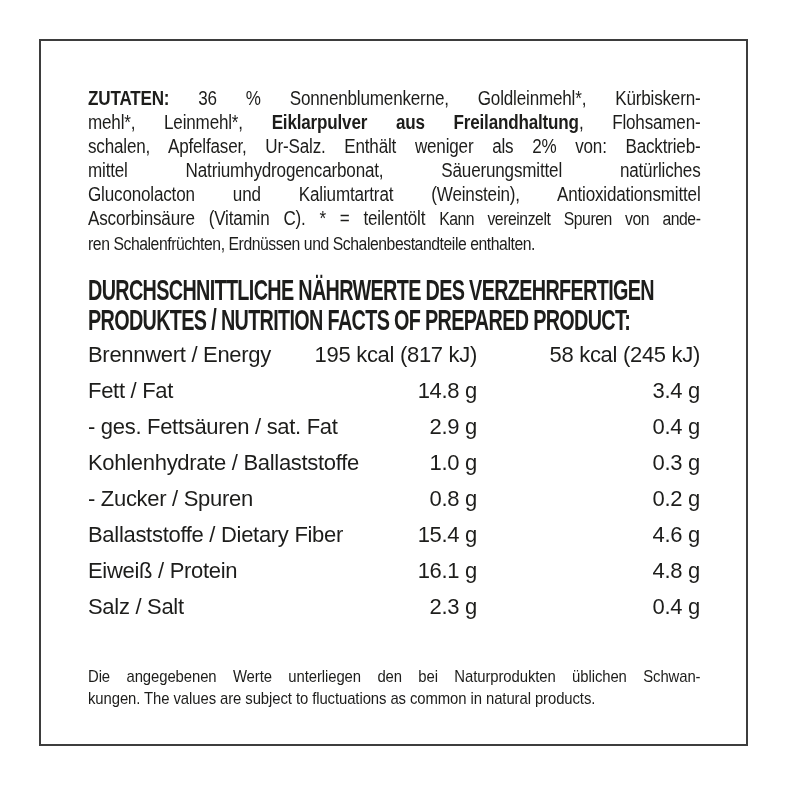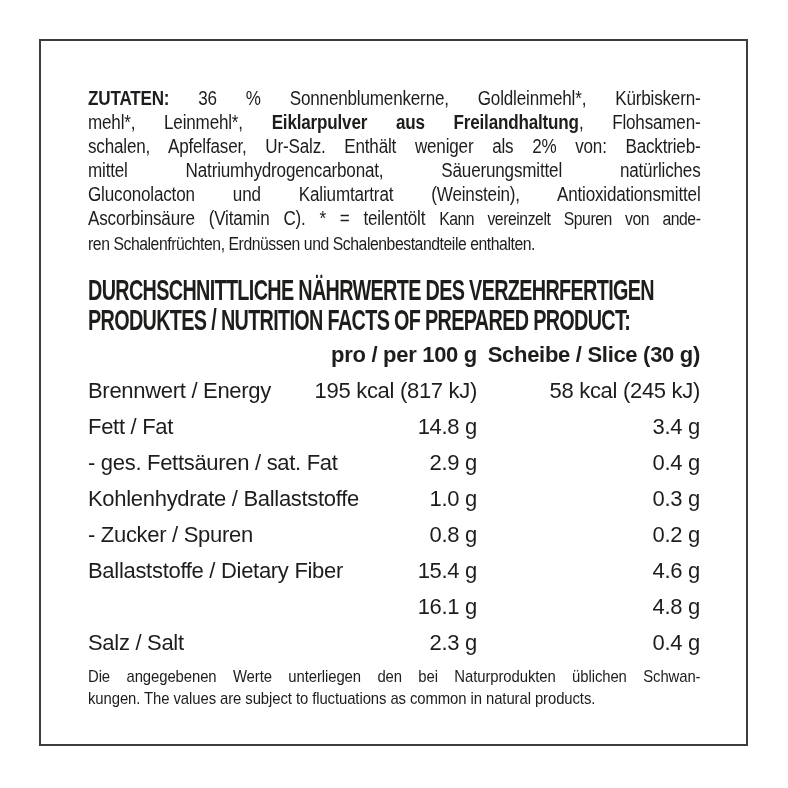--- a/index.html
+++ b/index.html
@@ -79,24 +79,20 @@
           <div class="ing-line j"><span class="seg-r">Ascorbinsäure (Vitamin C). * = teilentölt </span><span class="seg-c">Kann vereinzelt Spuren von ande-</span></div>
           <div class="ing-line"><span class="seg-c">ren Schalenfrüchten, Erdnüssen und Schalenbestandteile enthalten.</span></div>
         </div>
 
       <div id="nf-heading">
         <span class="nf-heading-line">DURCHSCHNITTLICHE NÄHRWERTE DES VERZEHRFERTIGEN</span>
         <span class="nf-heading-line">PRODUKTES / NUTRITION FACTS OF PREPARED PRODUCT:</span>
       </div>
 
       <div id="nf-table">
-        <div class="nf-row nf-colhead">
-          <span class="v1">pro / per 100 g</span>
-          <span class="v2">Scheibe / Slice (30 g)</span>
-        </div>
         <div id="nf-rows">
   <div class="nf-row">
     <span class="label">Brennwert / Energy</span>
     <span class="v1">195 kcal (817 kJ)</span>
     <span class="v2">58 kcal (245 kJ)</span>
   </div>
 
   <div class="nf-row">
     <span class="label">Fett / Fat</span>
     <span class="v1">14.8 g</span>
@@ -121,20 +117,21 @@
     <span class="v2">0.2 g</span>
   </div>
 
   <div class="nf-row">
     <span class="label">Ballaststoffe / Dietary Fiber</span>
     <span class="v1">15.4 g</span>
     <span class="v2">4.6 g</span>
   </div>
 
   <div class="nf-row">
+    <span class="label">Eiweiß / Protein</span>
     <span class="v1">16.1 g</span>
     <span class="v2">4.8 g</span>
   </div>
 
   <div class="nf-row">
     <span class="label">Salz / Salt</span>
     <span class="v1">2.3 g</span>
     <span class="v2">0.4 g</span>
   </div>
 </div>

